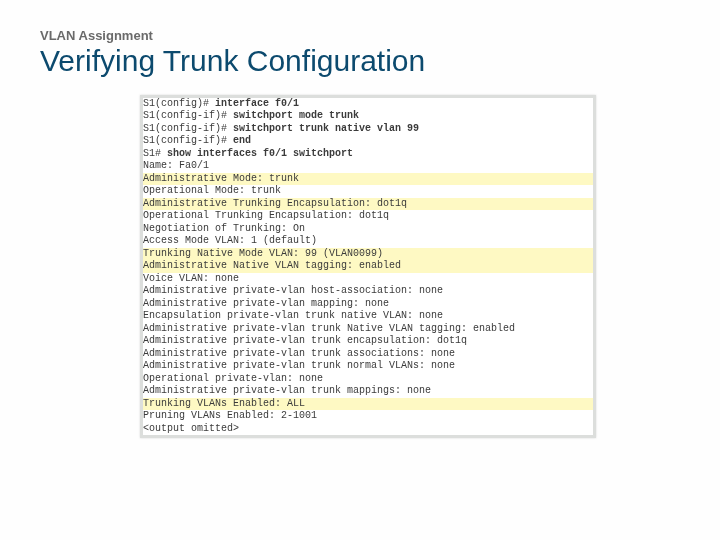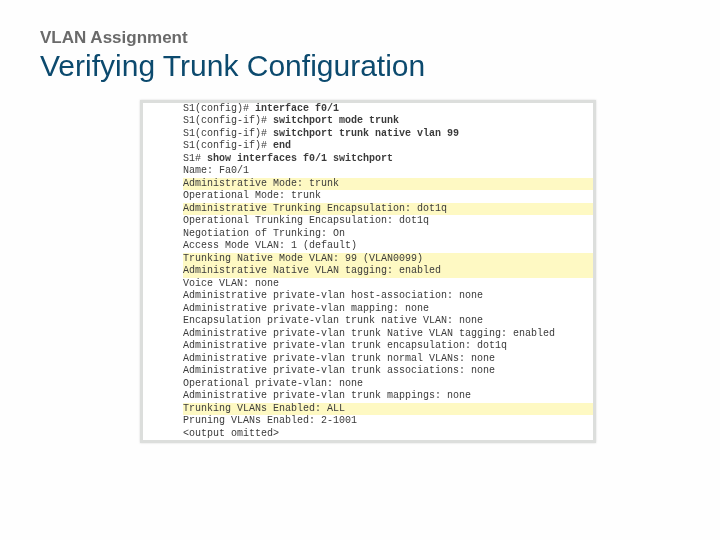--- a/index.html
+++ b/index.html
@@ -9,21 +9,21 @@
     height: 540px;
     background: #fefefe;
     font-family: Arial, Helvetica, sans-serif;
     overflow: hidden;
   }
   .page {
     padding: 28px 40px 0 40px;
     box-sizing: border-box;
   }
   .kicker {
-    font-size: 17px;
+    font-size: 13px;
     font-weight: 700;
     color: #6a6a6a;
     margin: 0 0 2px 0;
   }
   .title {
     font-size: 30px;
     font-weight: 400;
     color: #0c4a6e;
     margin: 0 0 18px 0;
     line-height: 1.05;
@@ -39,21 +39,20 @@
   .terminal {
     font-family: "Courier New", Courier, monospace;
     font-size: 10px;
     line-height: 12.5px;
     color: #3b3b3b;
     background: #ffffff;
   }
   .terminal .ln {
     white-space: pre;
     padding: 0 0;
-    margin-left: 40px;
   }
   .terminal .hl {
     background: #fef9c3;
     color: #3b3b3b;
   }
   .terminal .ln b {
     font-weight: 700;
   }
 </style>
 </head>
@@ -78,22 +77,22 @@
         <div class="ln">Negotiation of Trunking: On</div>
         <div class="ln">Access Mode VLAN: 1 (default)</div>
         <div class="ln hl">Trunking Native Mode VLAN: 99 (VLAN0099)</div>
         <div class="ln hl">Administrative Native VLAN tagging: enabled</div>
         <div class="ln">Voice VLAN: none</div>
         <div class="ln">Administrative private-vlan host-association: none</div>
         <div class="ln">Administrative private-vlan mapping: none</div>
         <div class="ln">Encapsulation private-vlan trunk native VLAN: none</div>
         <div class="ln">Administrative private-vlan trunk Native VLAN tagging: enabled</div>
         <div class="ln">Administrative private-vlan trunk encapsulation: dot1q</div>
+        <div class="ln">Administrative private-vlan trunk associations: none</div>
         <div class="ln">Administrative private-vlan trunk normal VLANs: none</div>
-        <div class="ln">Administrative private-vlan trunk associations: none</div>
         <div class="ln">Operational private-vlan: none</div>
         <div class="ln">Administrative private-vlan trunk mappings: none</div>
         <div class="ln hl">Trunking VLANs Enabled: ALL</div>
         <div class="ln">Pruning VLANs Enabled: 2-1001</div>
         <div class="ln">&lt;output omitted&gt;</div>
       </div>
   </div>
 </div>
 
 </body></html>

